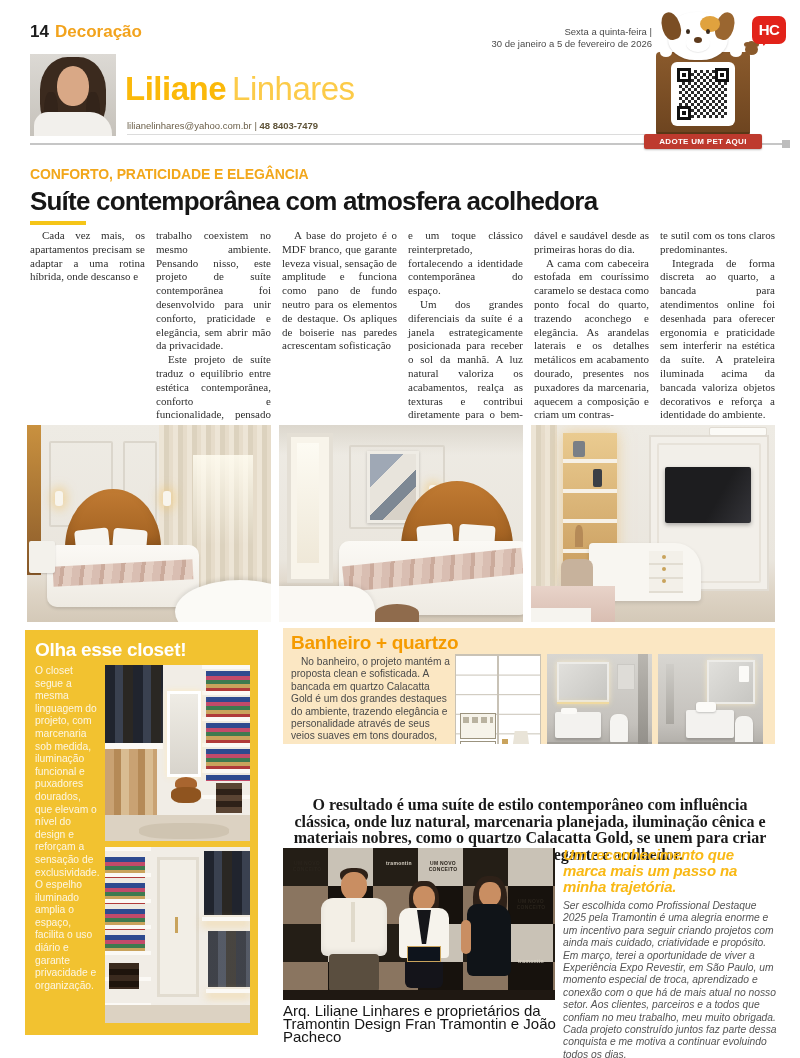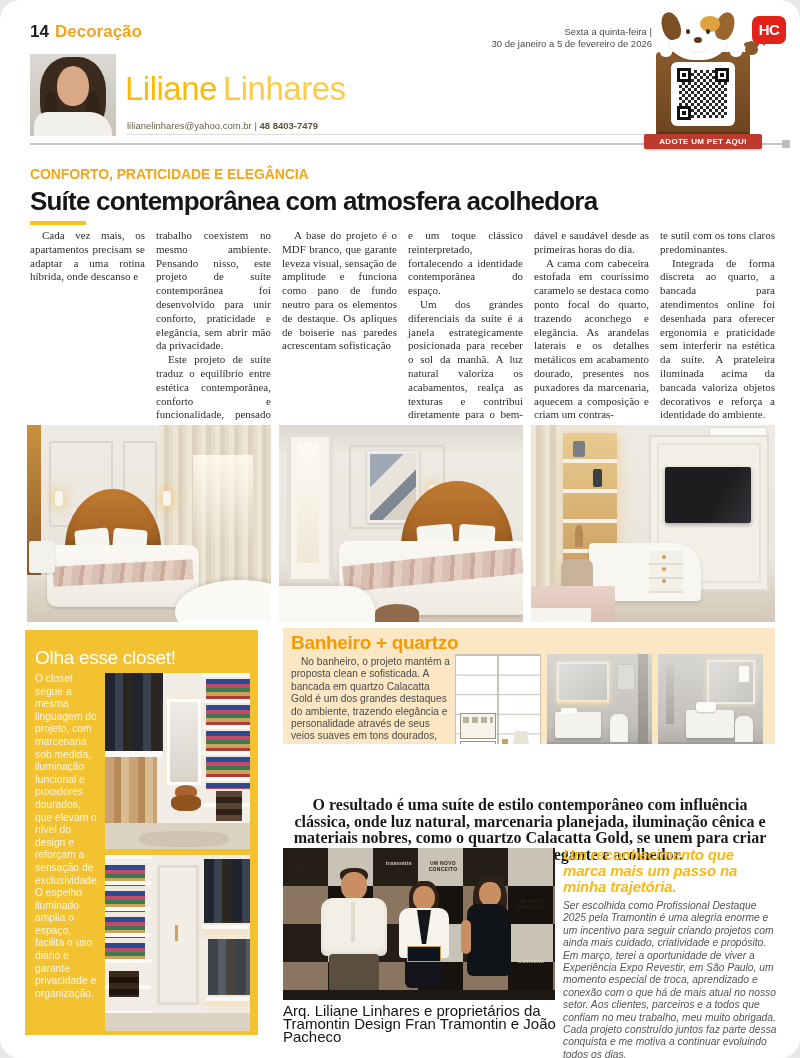--- a/index.html
+++ b/index.html
@@ -1,33 +1,33 @@
 <!DOCTYPE html>
 <html lang="pt"><head>
 <meta charset="utf-8">
 <style>
   * { margin:0; padding:0; box-sizing:border-box; }
   html,body { background:#e8e8e8; }
   .page {
     position:relative; width:800px; height:1058px; margin:0 auto;
     background:#ffffff; overflow:hidden;
-    font-family:"Liberation Sans", sans-serif; color:#222;border-radius:20px;
+    font-family:"Liberation Sans", sans-serif; color:#222;
   }
   
   .pageno { position:absolute; left:30px; top:22px; font-size:17px; font-weight:bold; color:#1d1d1d; }
   .section { position:absolute; left:55px; top:22px; font-size:17px; font-weight:bold; color:#F2A31D; }
   .dateline { position:absolute; right:148px; top:26px; text-align:right; font-size:9.5px; line-height:12px; color:#4a4a4a; }
   .avatar { position:absolute; left:30px; top:54px; width:86px; height:82px; background:linear-gradient(180deg,#DCD9D4,#C6C2BB); overflow:hidden; }
   .avatar .hair { position:absolute; left:10px; top:3px; width:66px; height:78px; background:#3B2A1E; border-radius:42% 42% 40% 40%; }
   .avatar .face { position:absolute; left:27px; top:12px; width:32px; height:40px; background:#D9A886; border-radius:50% 50% 46% 46%; }
   .avatar .blouse { position:absolute; left:4px; bottom:-4px; width:78px; height:28px; background:#F2F0EC; border-radius:14px 22px 0 0; }
   .avatar .strand1,.avatar .strand2 { position:absolute; top:38px; width:14px; height:44px; background:#33241a; border-radius:40%; }
   .avatar .strand1 { left:14px; } .avatar .strand2 { right:16px; }
   .colname { position:absolute; left:125px; top:70px; font-size:33px; letter-spacing:-0.5px; white-space:nowrap; }
-  .colname .fn { font-weight:normal; color:#FBB90A; }
+  .colname .fn { font-weight:bold; color:#FBB90A; }
   .colname .ln { font-weight:normal; color:#FCCB49; margin-left:6px; }
   .contact { position:absolute; left:127px; top:120px; font-size:9.5px; color:#6B5F49; }
   .contact b { color:#5E5338; }
   .contact-rule { position:absolute; left:127px; top:134px; width:522px; height:1px; background:#dcdcdc; }
   .main-rule { position:absolute; left:30px; top:143px; width:752px; height:2px; background:#C6C6C6; }
   .main-rule::after { content:""; position:absolute; right:-8px; top:-3px; width:8px; height:8px; background:#BDBDBD; }
   
   .dog-block { position:absolute; left:646px; top:12px; width:114px; height:132px; }
   .dog-sign { position:absolute; left:10px; top:40px; width:94px; height:84px; background:linear-gradient(180deg,#8A5A2C,#6E4520); border-radius:4px; border-bottom:4px solid #5A3817; }
   .qr { position:absolute; left:25px; top:50px; width:64px; height:64px; background:#fff; border-radius:6px; }
@@ -73,21 +73,21 @@
   .throw { background:repeating-linear-gradient(100deg,#D9BEB2 0 8px,#CBAB9C 8px 12px,#E3CDC1 12px 20px); }
   .pillow { background:#F7F5F0; border-radius:4px; box-shadow:0 1px 2px rgba(0,0,0,.14); }
   .sconce { width:8px; height:15px; background:#F8F5ED; border-radius:3px; box-shadow:0 0 10px 4px rgba(240,200,120,.55); }
   .nstand { background:#F3F1EB; border-radius:2px; box-shadow:0 1px 2px rgba(0,0,0,.15); }
   .tvpanel { background:#F2EFE9; border:2px solid #E1DCD3; }
   .tv { background:linear-gradient(120deg,#1d1d1f 60%,#35353a); border-radius:2px; box-shadow:0 2px 4px rgba(0,0,0,.3); }
   .glowshelf { background:linear-gradient(180deg,#EACB90,#C89B5C); }
   .shelf-lines { background:repeating-linear-gradient(180deg, transparent 0 26px, #F6F1E7 26px 30px); }
   
   .closet-box { position:absolute; left:25px; top:630px; width:233px; height:405px; background:#F2C230; padding:9px 8px 8px 10px; }
-  .closet-title { color:#fff; font-weight:normal; font-size:19px; letter-spacing:-0.3px; margin-bottom:4px;margin-top:8px; }
+  .closet-title { color:#fff; font-weight:bold; font-size:19px; letter-spacing:-0.3px; margin-bottom:4px; }
   .closet-flex { display:flex; gap:6px; }
   .closet-text { width:64px; color:#FDF6E3; font-size:10.3px; line-height:12.6px; overflow:hidden; height:358px; }
   .closet-photos { flex:1; display:flex; flex-direction:column; gap:6px; }
   .closet-photo { position:relative; height:176px; background:#F1EDE6; overflow:hidden; }
   .closet-photo > div { position:absolute; }
   .stacks { background:repeating-linear-gradient(180deg,#2E4A8F 0 5px,#C24A6A 5px 9px,#3E7A4F 9px 13px,#C9A35C 13px 17px,#B03A3A 17px 21px,#EDE9E1 21px 26px); }
   .hangers { background:repeating-linear-gradient(90deg,#20242E 0 10px,#3A4150 10px 18px,#2A2723 18px 28px); }
   .tan-hangers { background:repeating-linear-gradient(90deg,#C9A273 0 9px,#B58A57 9px 16px,#D9BC92 16px 24px); }
   .white-shelves { background:repeating-linear-gradient(180deg,#FBF9F5 0 4px, transparent 4px 26px); }
   

